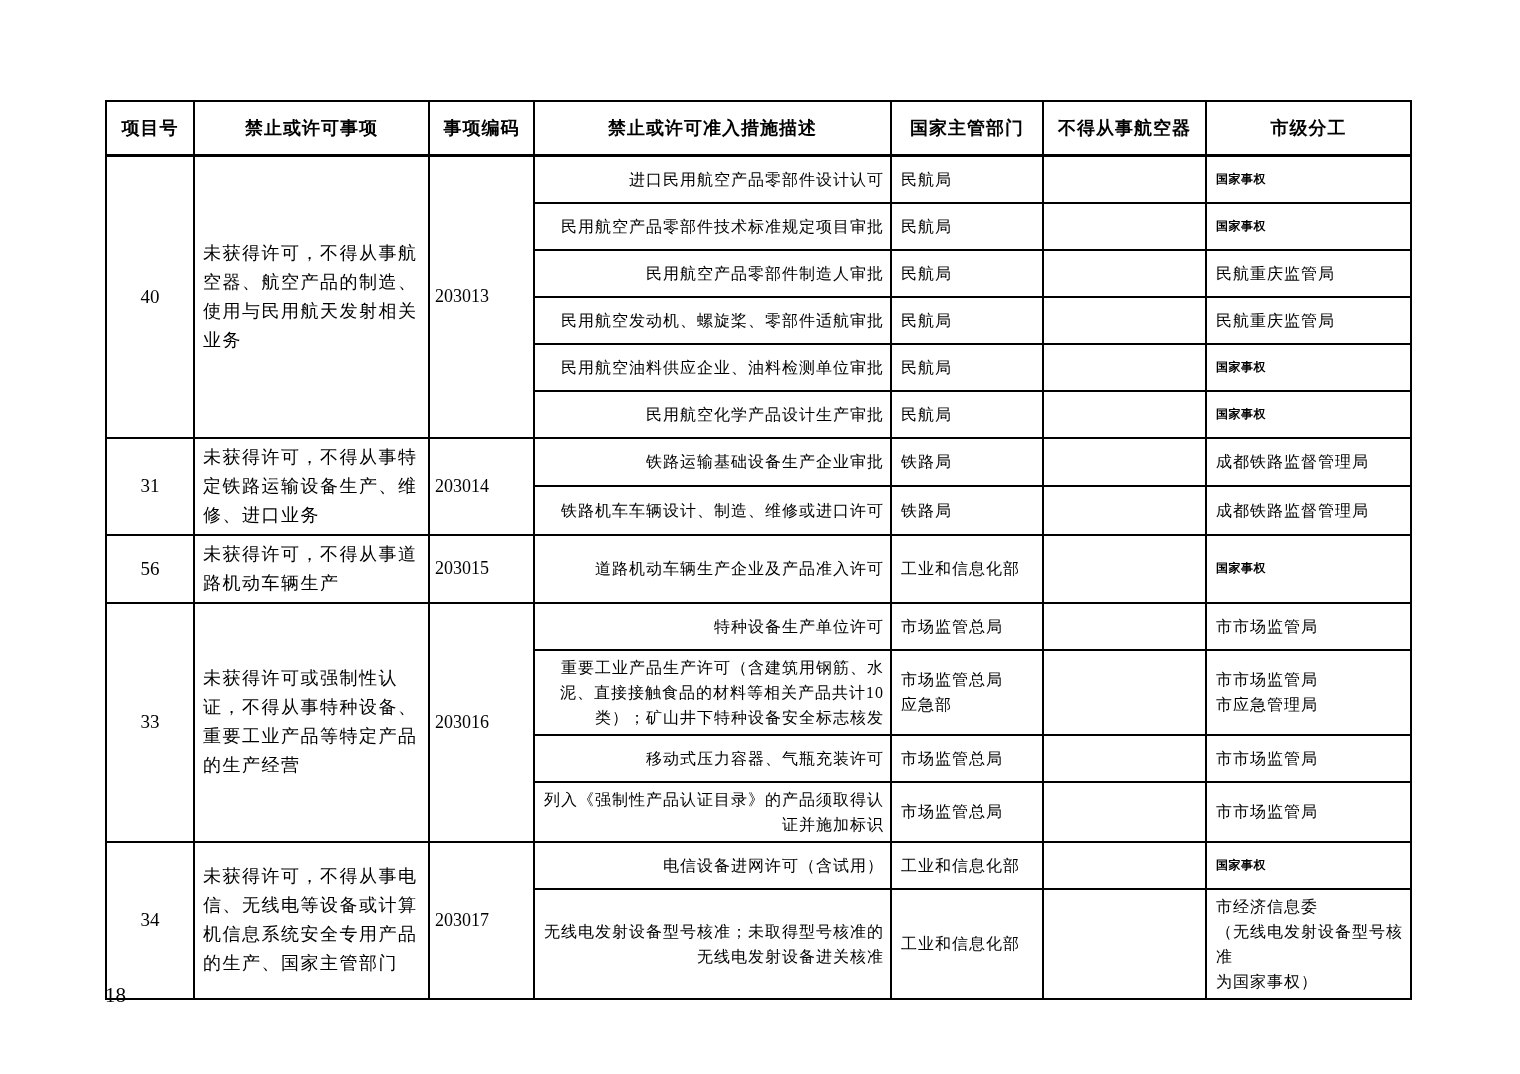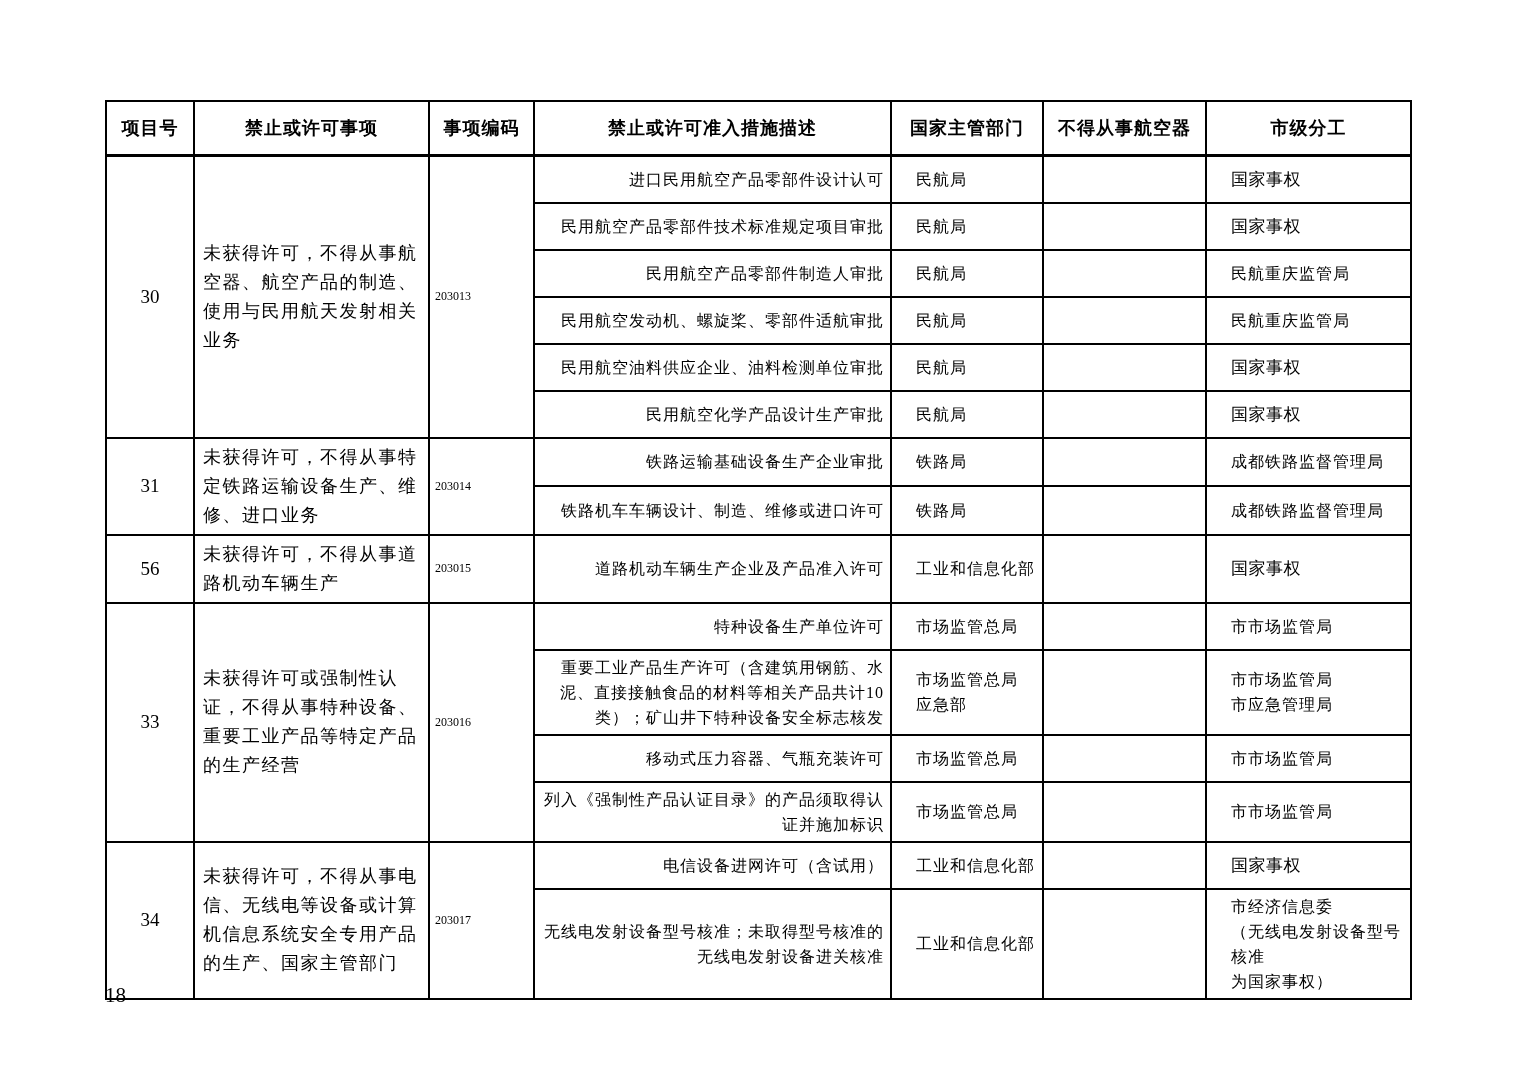--- a/index.html
+++ b/index.html
@@ -48,42 +48,42 @@
     padding: 2px 4px;
   }
   td.c-item {
     font-size: 18px;
     letter-spacing: 1.5px;
     line-height: 29px;
     padding: 4px 6px 4px 8px;
     text-align: left;
   }
   td.c-code {
-    font-size: 12px;
+    font-size: 18px;
     padding: 2px 6px 2px 5px;
     text-align: left;
   }
   td.c-desc {
     font-size: 16px;
     letter-spacing: 1px;
     line-height: 25px;
     padding: 4px 6px 4px 9px;
     text-align: right;
   }
   td.c-dept, td.c-local, td.c-city {
     font-size: 16px;
     letter-spacing: 1px;
     line-height: 25px;
-    padding: 4px 4px 4px 24px;
+    padding: 4px 4px 4px 9px;
     text-align: left;
     white-space: pre-line;
   }
   td.bold {
-    font-weight: 400;
-    font-size: 17px;
+    font-weight: 700;
+    font-size: 12px;
     letter-spacing: 0.5px;
   }
   td.cont { border-bottom: none; }
   .page-number {
     position: absolute;
     left: 105px;
     top: 983px;
     width: 1305px;
     text-align: left;
     font-size: 21px;
@@ -110,21 +110,21 @@
         <th>禁止或许可事项</th>
         <th>事项编码</th>
         <th>禁止或许可准入措施描述</th>
         <th>国家主管部门</th>
         <th>不得从事航空器</th>
         <th>市级分工</th>
       </tr>
     </thead>
     <tbody id="tbody">
         <tr class="m-row">
-          <td class="c-no" rowspan="6">30</td>
+          <td class="c-no" rowspan="6">40</td>
           <td class="c-item" rowspan="6">未获得许可，不得从事航空器、航空产品的制造、使用与民用航天发射相关业务</td>
           <td class="c-code" rowspan="6">203013</td>
           <td class="c-desc">进口民用航空产品零部件设计认可</td>
           <td class="c-dept">民航局</td>
           <td class="c-local"></td>
           <td class="c-city bold">国家事权</td>
         </tr>
         <tr class="m-row">
           <td class="c-desc">民用航空产品零部件技术标准规定项目审批</td>
           <td class="c-dept">民航局</td>

